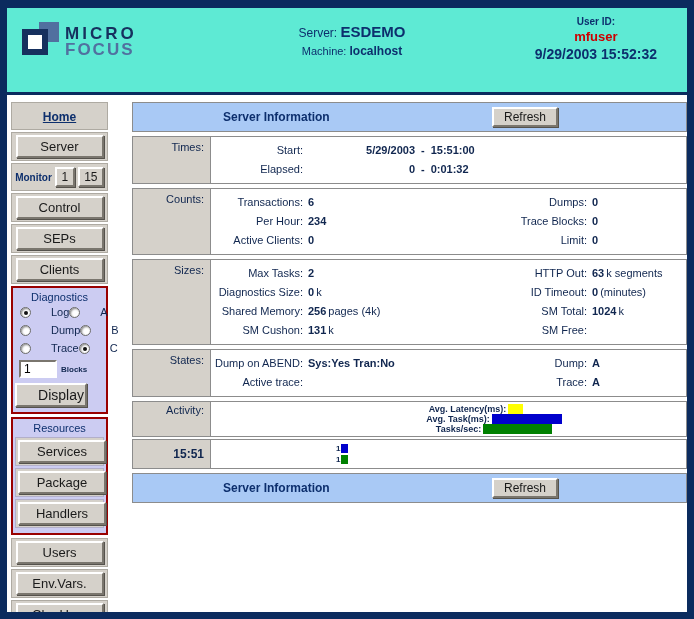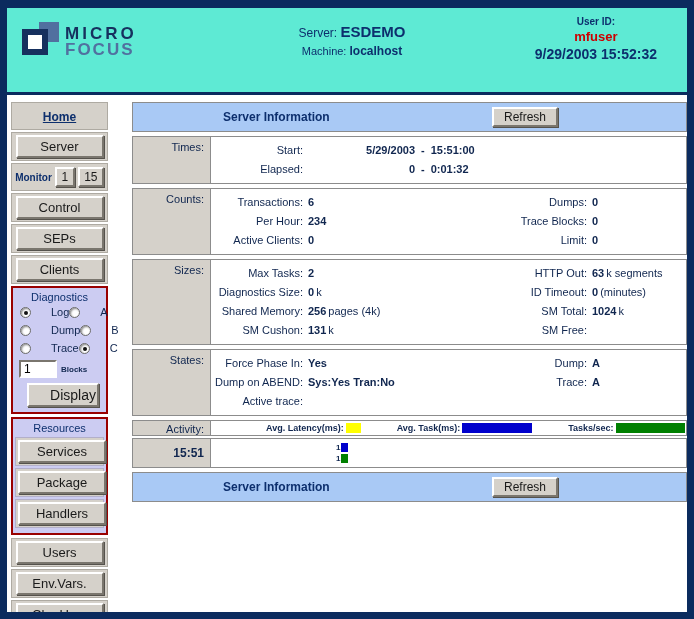--- a/index.html
+++ b/index.html
@@ -71,21 +71,21 @@
   }
   .radio-lbl { font-size:11px; color:#10264f; margin-left:20px; }
   .radio-col2 { margin-left:auto; display:flex; align-items:center; }
   .blocks-row { display:flex; align-items:center; margin:2px 0 4px 4px; }
   .blocks-input {
     width:38px; height:18px; font-size:12px; padding-left:3px;
     border:2px solid; border-color:#7a766e #ffffff #ffffff #7a766e; background:#fff;
     font-family:"Liberation Sans", sans-serif;
   }
   .blocks-lbl { font-size:8px; font-weight:bold; color:#10264f; margin-left:4px; }
-  .display-btn { width:72px; font-size:14px; margin:1px 0 2px 12px;padding-left:20px; }
+  .display-btn { width:72px; font-size:14px; margin:1px 0 2px 0;padding-left:20px; }
   .panel .cell { margin-bottom:2px; border-color:#b3afc9; }
   
   .bar {
     background:#a9c9f5; border:1px solid #8c8c8c; height:30px;
     display:flex; align-items:center; margin-bottom:4px;
   }
   .bar-title { margin-left:90px; font-size:12px; font-weight:bold; color:#0d2f6d; }
   .bar .btn.refresh { width:66px; font-size:12px; padding:1px 0; margin-left:auto; margin-right:128px; }
   .irow { border:1px solid #8c8c8c; display:flex; margin-bottom:4px; background:#fff; }
   .irow-label {
@@ -98,21 +98,21 @@
   .col-r { flex:1; }
   .kv { display:flex; line-height:19px; font-size:11px; color:#10264f; white-space:nowrap; }
   .kl { width:92px; flex:0 0 92px; text-align:right; }
   .col-r .kl { width:88px; flex:0 0 88px; }
   .kv .num { font-weight:bold; margin-left:5px; }
   .kv .sfx { margin-left:2px; }
   .times .tv1 { font-weight:bold; width:112px; text-align:right; }
   .times .tdash { font-weight:bold; margin:0 6px; }
   .times .tv2 { font-weight:bold; }
   
-  .act-body { display:flex; align-items:center; height:100%; padding:2px 0; }
+  .act-body { display:flex; align-items:center; height:100%; padding:2px 0;flex-direction:column; }
   .legend-item { display:flex; align-items:center; }
   .legend-lbl { font-size:9px; font-weight:bold; color:#10264f; }
   .legend-swatch { height:10px; margin-left:2px; }
   .mini-row { display:flex; align-items:center; height:11px; margin-left:125px; }
   .mini-num { font-size:8px; font-weight:bold; color:#10264f; margin-right:1px; }
   .mini-bar { height:9px; }
   .tl-label { display:flex; align-items:center; justify-content:flex-end; padding:0 6px 0 0; font-size:12px; font-weight:bold; }
 </style>
 </head>
 <body>
@@ -337,24 +337,20 @@
             </div>
           </div>
         </div>
       </div>
 
       <div class="irow">
         <div class="irow-label">States:</div>
         <div class="irow-body cols">
           <div class="col-l">
             <div class="kv">
-              <span class="kl">Force Phase In:</span>
-              <span class="num">Yes</span>
-            </div>
-            <div class="kv">
               <span class="kl">Dump on ABEND:</span>
               <span class="num">Sys:Yes Tran:No</span>
             </div>
             <div class="kv">
               <span class="kl">Active trace:</span>
               <span class="num"></span>
             </div>
           </div>
           <div class="col-r">
             <div class="kv">

